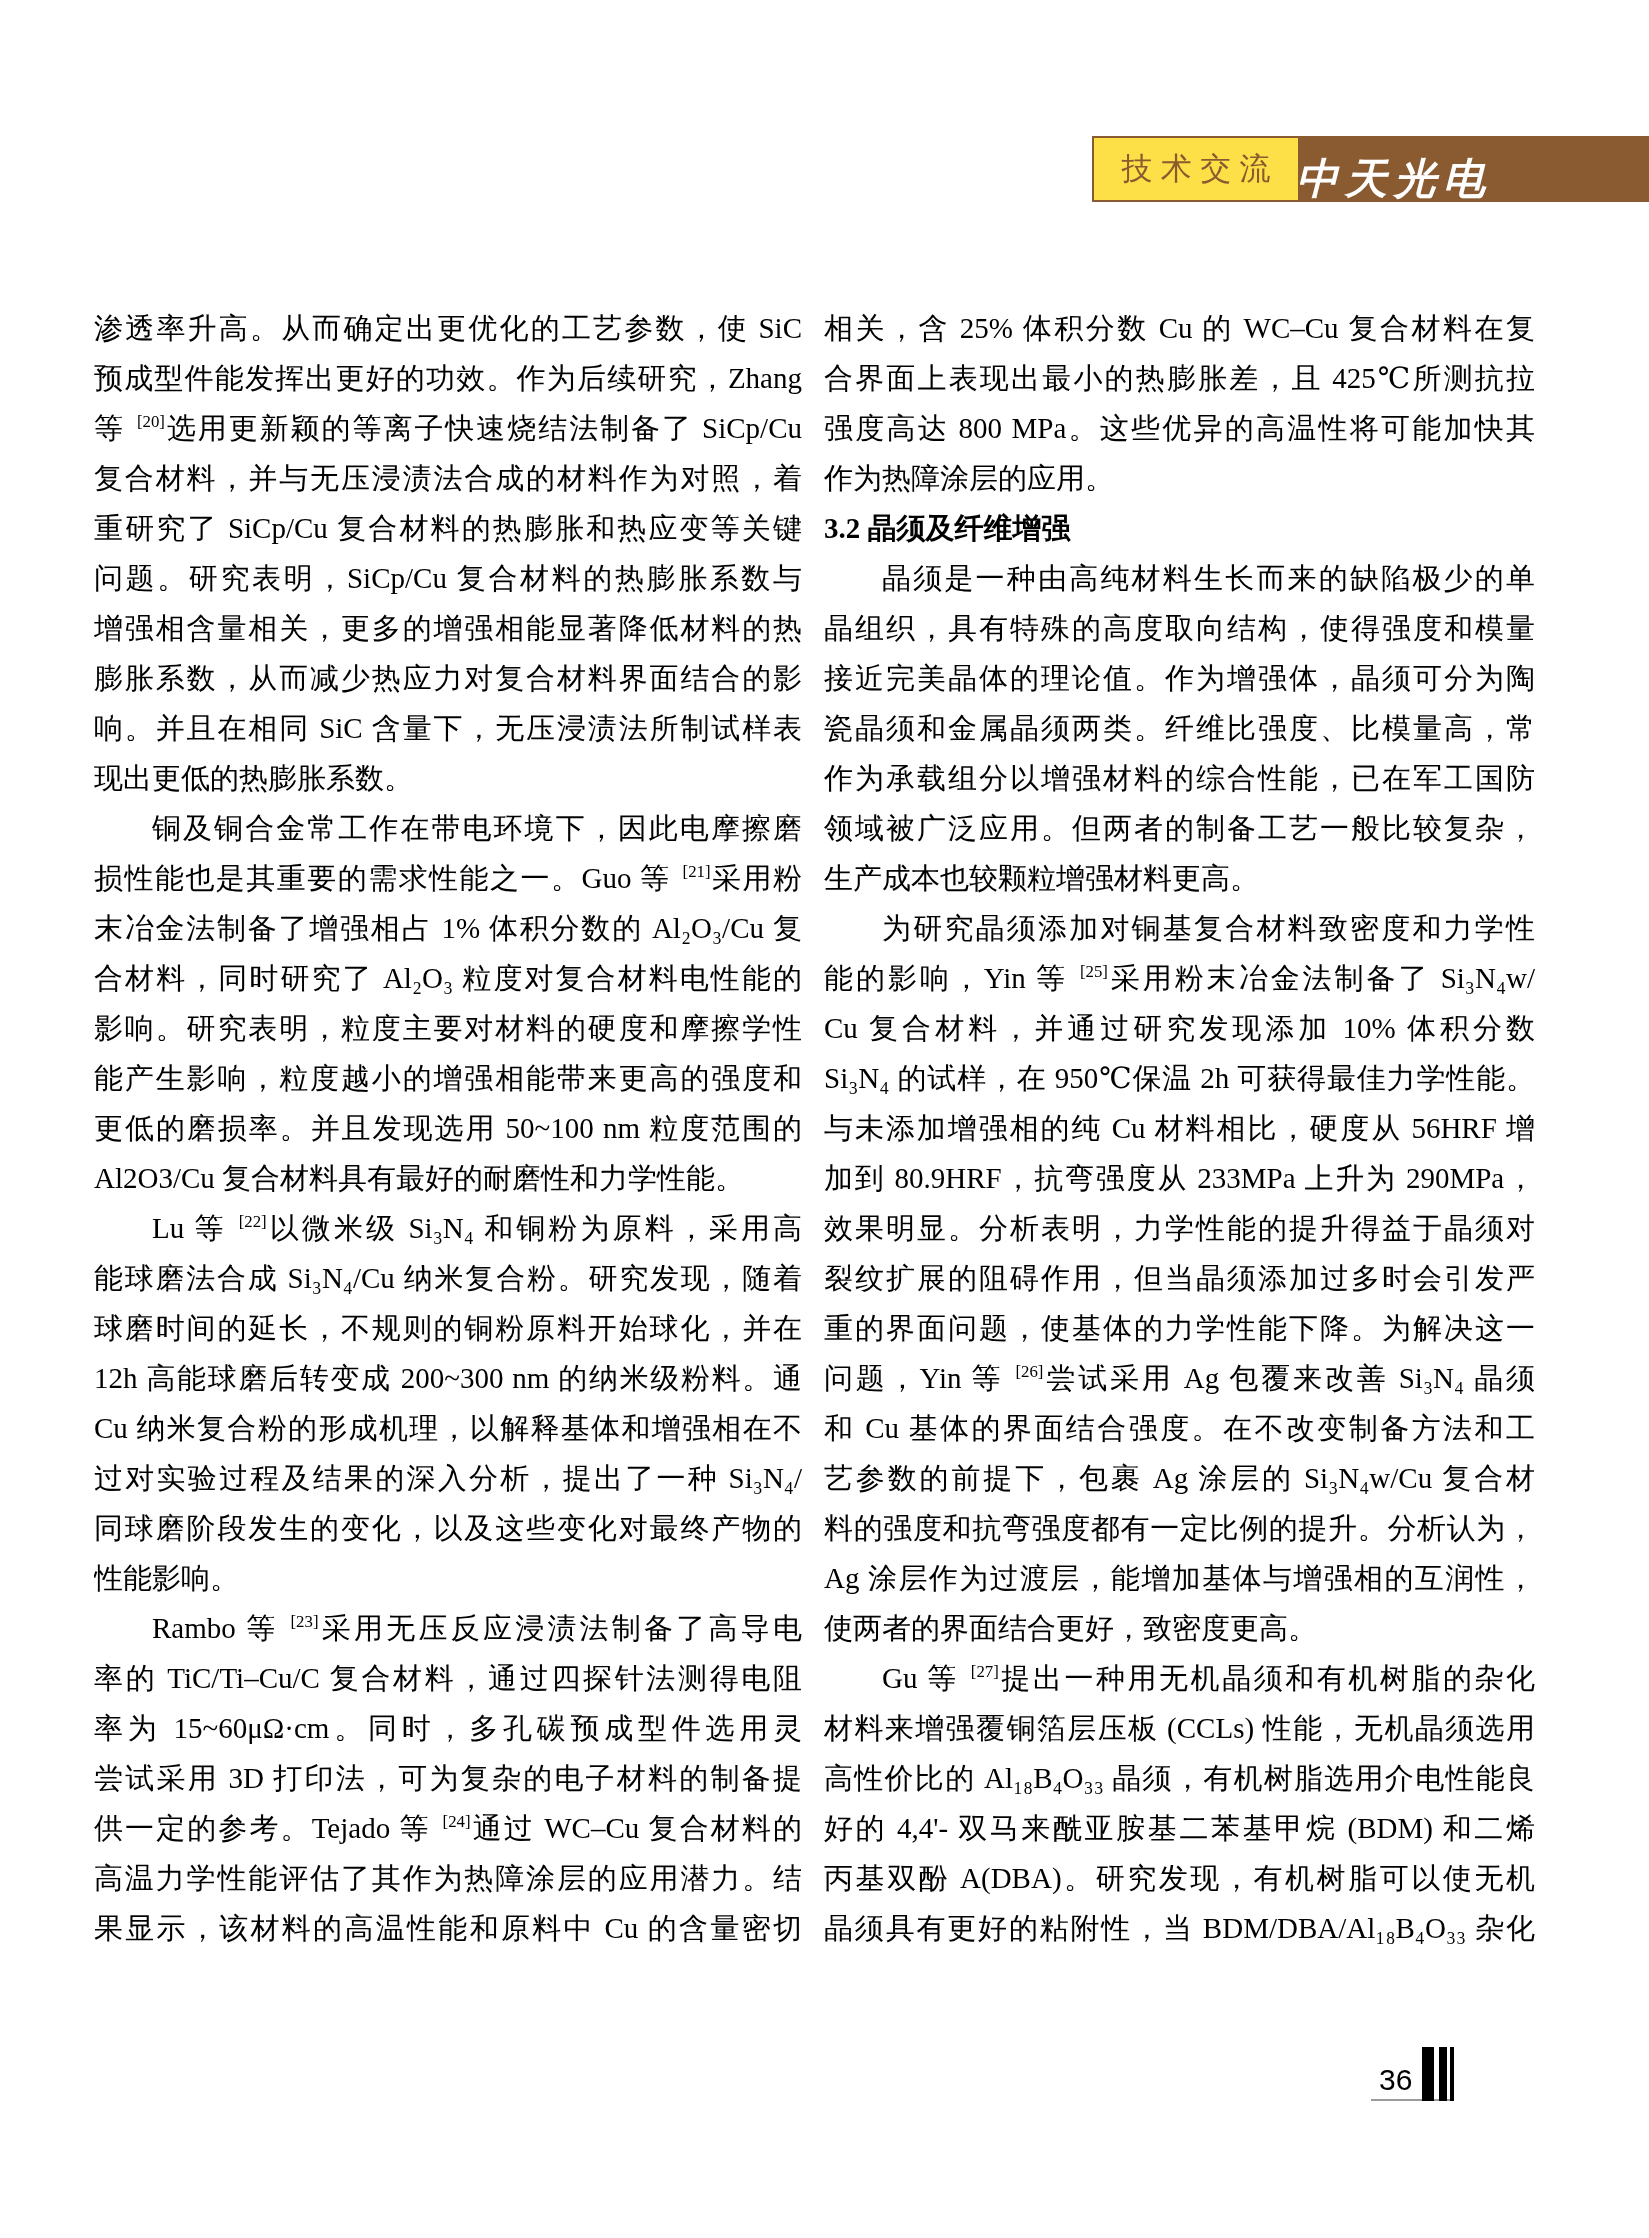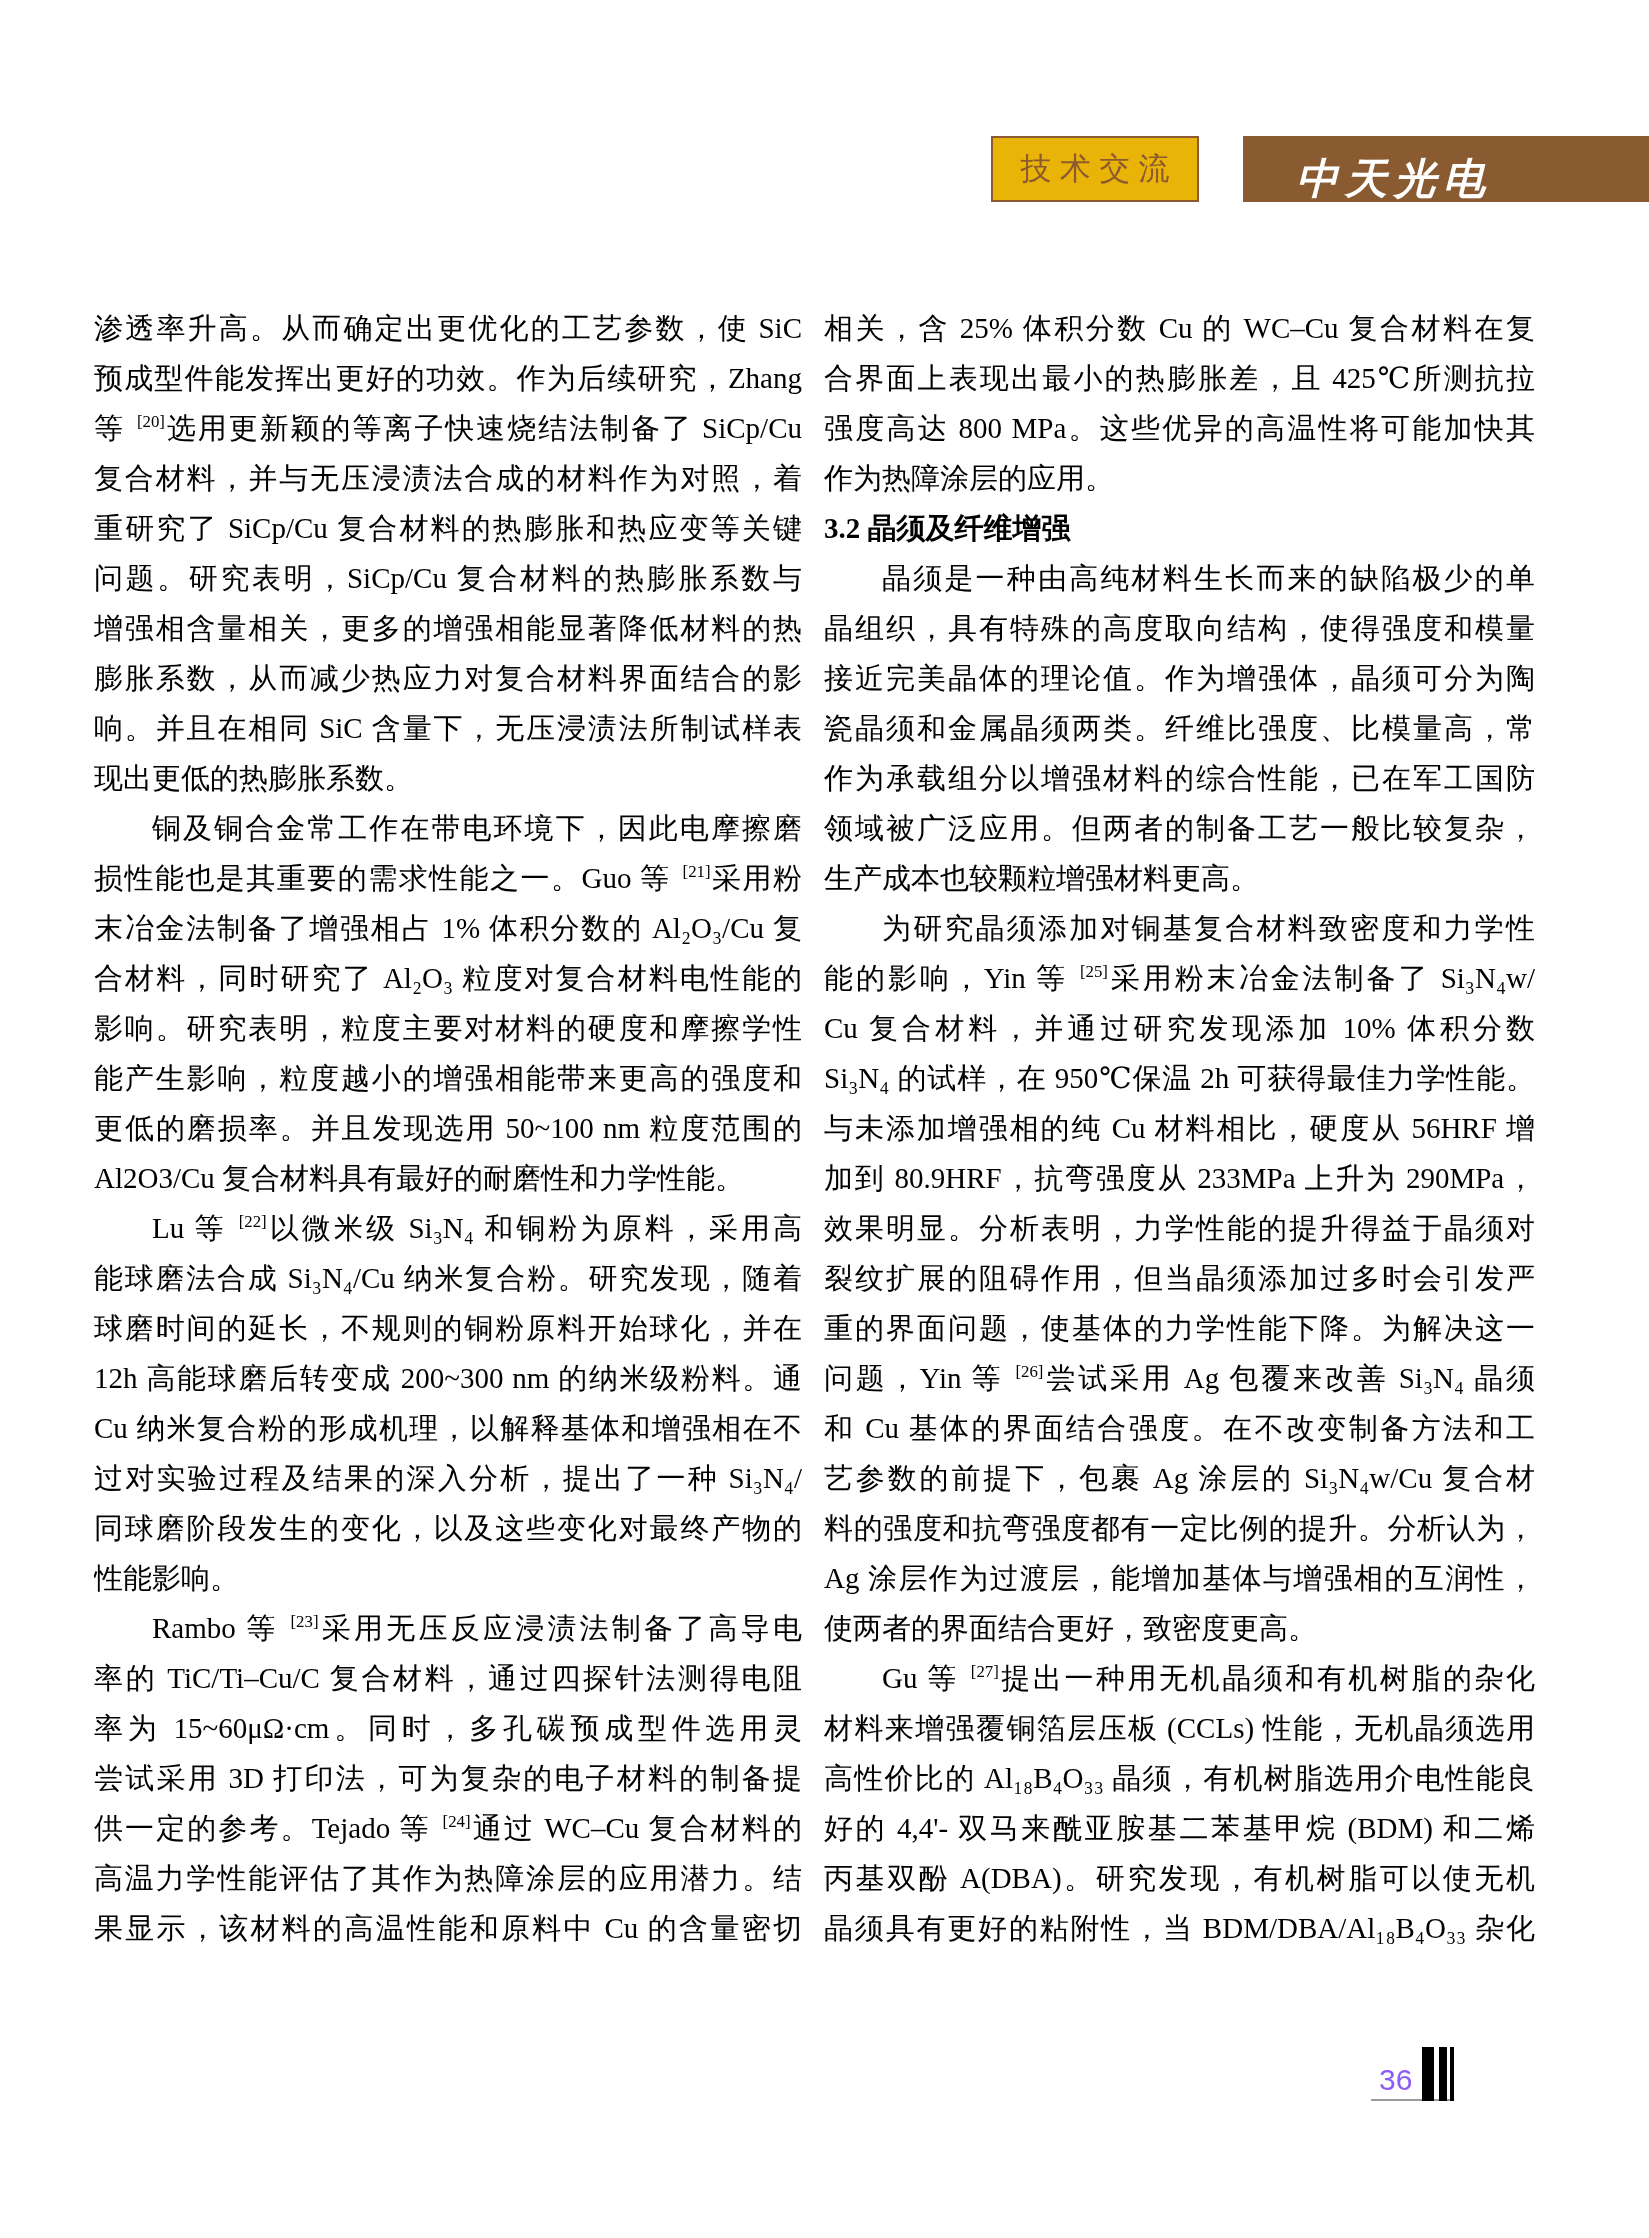--- a/index.html
+++ b/index.html
@@ -22,22 +22,22 @@
     font-size:42px;
     font-weight:bold;
     font-style:italic;
     letter-spacing:7px;
     padding-left:53px;
     white-space:nowrap;
     font-family:"Liberation Serif","DejaVu Serif",serif;
     margin-top:20px;
   }
   #section-label-box{
-    position:absolute;left:991px;top:136px;width:208px;height:66px;
-    background:#eab308;
+    position:absolute;left:1092px;top:136px;width:208px;height:66px;
+    background:#fde047;
     border:2.8px solid #8a5a30;
     box-sizing:border-box;
     display:flex;align-items:center;justify-content:center;
   }
   #section-label{
     color:#8a5a30;
     font-size:31px;
     letter-spacing:8.3px;
     text-indent:8.3px;
     white-space:nowrap;
@@ -58,21 +58,21 @@
     text-align-last:justify;
   }
   .line.no-stretch{text-align-last:left;}
   .line.indent{text-indent:58px;}
   .line.heading{font-weight:bold;}
   .line sup{font-size:0.58em;vertical-align:super;line-height:0;padding-left:12px;}
   
   #page-number{
     position:absolute;left:1379px;top:2063px;
     font-size:30px;
-    color:#8b5cf6;
+    color:#000000;
     font-family:"Liberation Sans","DejaVu Sans",sans-serif;
   }
   #footer-rule{
     position:absolute;left:1371px;top:2099px;width:83px;height:2.1px;
     background:#9b9b9b;
   }
   #footer-bars{
     position:absolute;left:1422px;top:2047px;width:33px;height:54px;
   }
   .footer-bar{position:absolute;top:0;height:54px;background:#000;}

